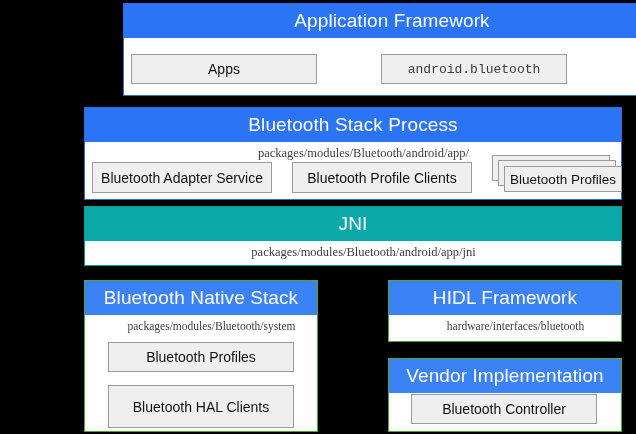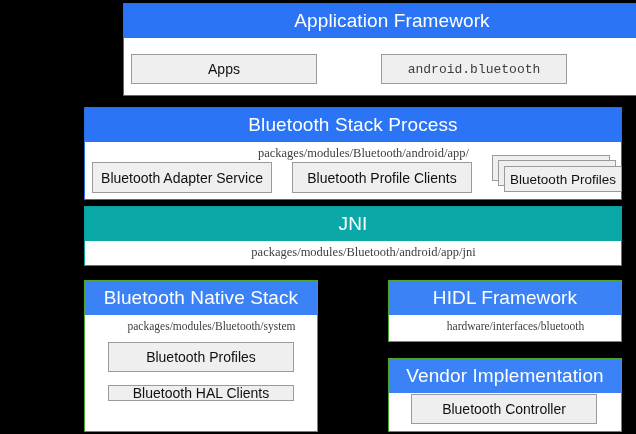--- a/index.html
+++ b/index.html
@@ -99,21 +99,21 @@
     display: flex; align-items: center; justify-content: center;
     font-size: 13.5px; color: #111111; white-space: nowrap;
   }
 
   
   #jni-layer { left: 84px; top: 206px; width: 538px; height: 60px; }
 
   
   #native-stack { left: 84px; top: 280px; width: 234px; height: 152px; }
   #chip-native-profiles   { left: 108px; top: 342px; width: 186px; height: 30px; }
-  #chip-native-hal        { left: 108px; top: 385px; width: 186px; height: 16px; }
+  #chip-native-hal        { left: 108px; top: 385px; width: 186px; height: 43px; }
   #native-stack .path { font-size: 11.5px; }
 
   
   #hidl-interfaces { left: 388px; top: 280px; width: 234px; height: 62px; }
   #hidl-interfaces .path { font-size: 11.5px; }
 
   
   #vendor-impl { left: 388px; top: 358px; width: 234px; height: 74px; }
   #chip-bt-controller { left: 411px; top: 394px; width: 186px; height: 30px; }
 

